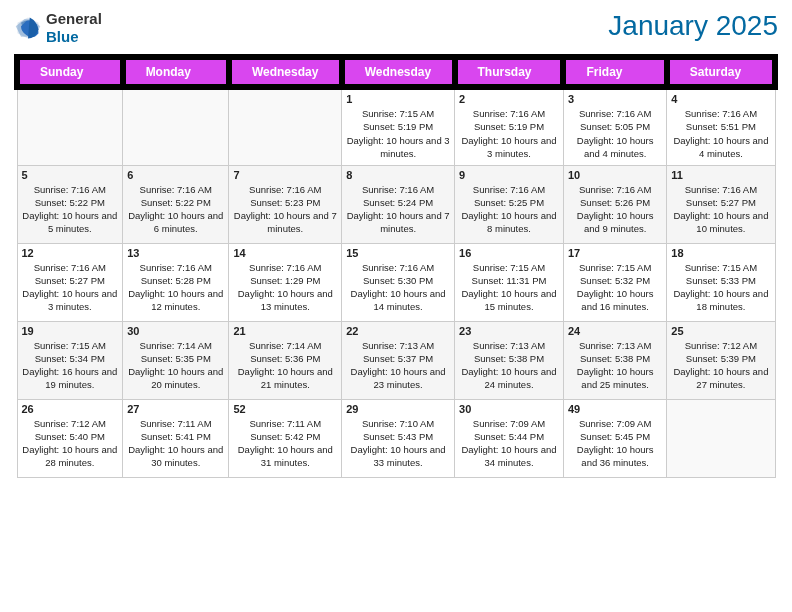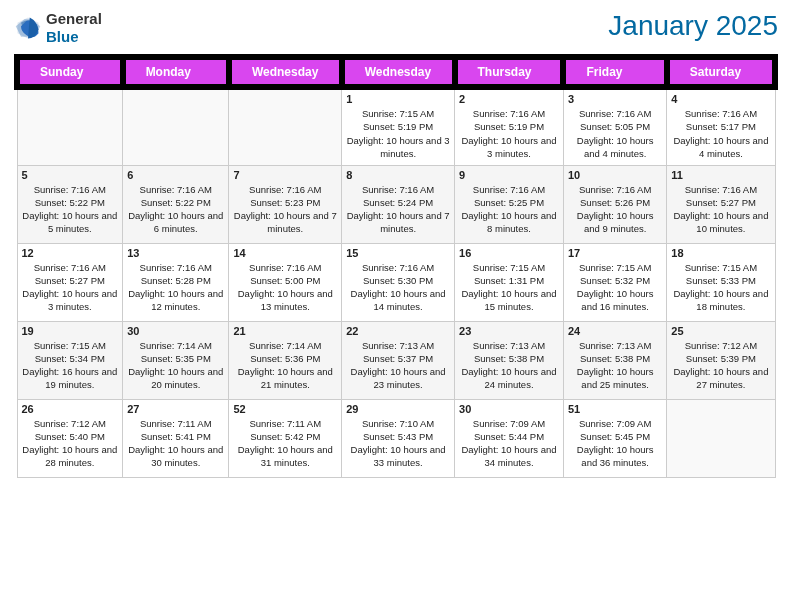--- a/index.html
+++ b/index.html
@@ -155,21 +155,21 @@
         <div class="day-info">
           <span>Sunrise: 7:16 AM</span><br>
           <span>Sunset: 5:05 PM</span><br>
           <span>Daylight: 10 hours and 4 minutes.</span>
         </div>
       </td>
           <td>
         <span class="day-num">4</span>
         <div class="day-info">
           <span>Sunrise: 7:16 AM</span><br>
-          <span>Sunset: 5:17 PM</span><br>
+          <span>Sunset: 5:51 PM</span><br>
           <span>Daylight: 10 hours and 4 minutes.</span>
         </div>
       </td>
         </tr>
         <tr>
           <td>
         <span class="day-num">5</span>
         <div class="day-info">
           <span>Sunrise: 7:16 AM</span><br>
           <span>Sunset: 5:22 PM</span><br>
@@ -239,37 +239,37 @@
         <div class="day-info">
           <span>Sunrise: 7:16 AM</span><br>
           <span>Sunset: 5:28 PM</span><br>
           <span>Daylight: 10 hours and 12 minutes.</span>
         </div>
       </td>
           <td>
         <span class="day-num">14</span>
         <div class="day-info">
           <span>Sunrise: 7:16 AM</span><br>
-          <span>Sunset: 5:00 PM</span><br>
+          <span>Sunset: 1:29 PM</span><br>
           <span>Daylight: 10 hours and 13 minutes.</span>
         </div>
       </td>
           <td>
         <span class="day-num">15</span>
         <div class="day-info">
           <span>Sunrise: 7:16 AM</span><br>
           <span>Sunset: 5:30 PM</span><br>
           <span>Daylight: 10 hours and 14 minutes.</span>
         </div>
       </td>
           <td>
         <span class="day-num">16</span>
         <div class="day-info">
           <span>Sunrise: 7:15 AM</span><br>
-          <span>Sunset: 1:31 PM</span><br>
+          <span>Sunset: 11:31 PM</span><br>
           <span>Daylight: 10 hours and 15 minutes.</span>
         </div>
       </td>
           <td>
         <span class="day-num">17</span>
         <div class="day-info">
           <span>Sunrise: 7:15 AM</span><br>
           <span>Sunset: 5:32 PM</span><br>
           <span>Daylight: 10 hours and 16 minutes.</span>
         </div>
@@ -376,21 +376,21 @@
       </td>
           <td>
         <span class="day-num">30</span>
         <div class="day-info">
           <span>Sunrise: 7:09 AM</span><br>
           <span>Sunset: 5:44 PM</span><br>
           <span>Daylight: 10 hours and 34 minutes.</span>
         </div>
       </td>
           <td>
-        <span class="day-num">51</span>
+        <span class="day-num">49</span>
         <div class="day-info">
           <span>Sunrise: 7:09 AM</span><br>
           <span>Sunset: 5:45 PM</span><br>
           <span>Daylight: 10 hours and 36 minutes.</span>
         </div>
       </td>
           <td class="empty-cell"></td>
         </tr>
       </tbody>
   </table>

